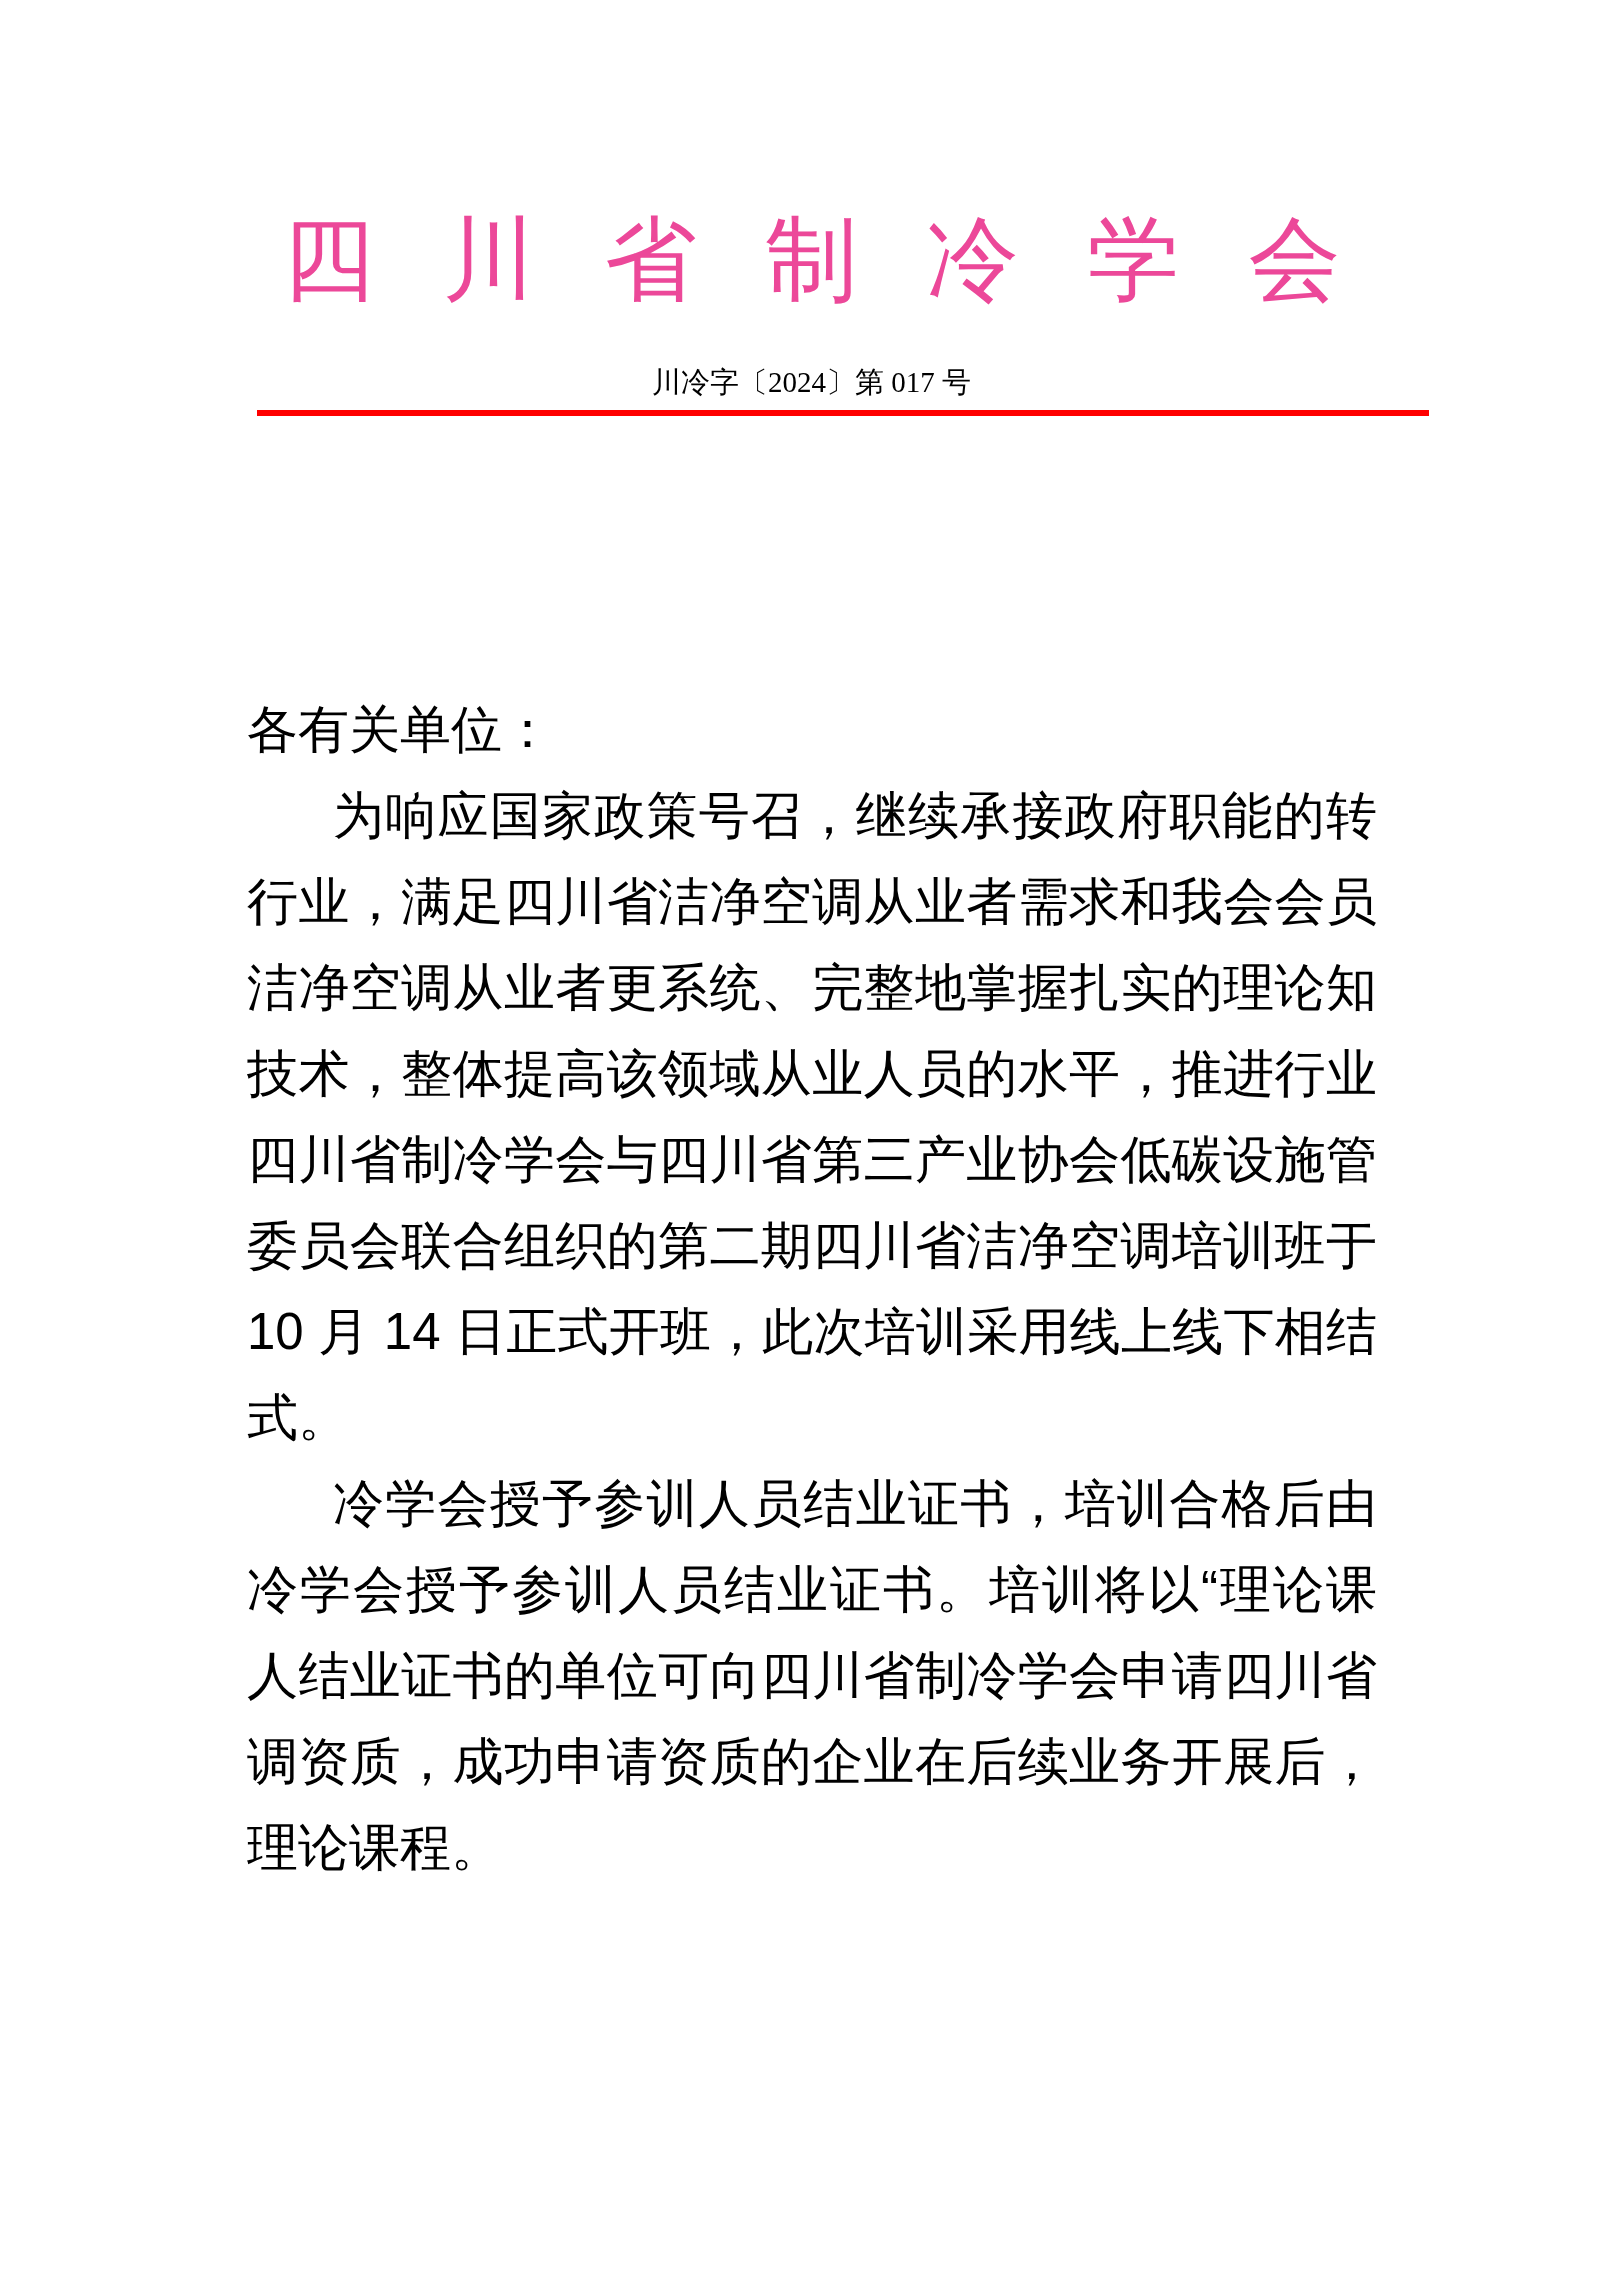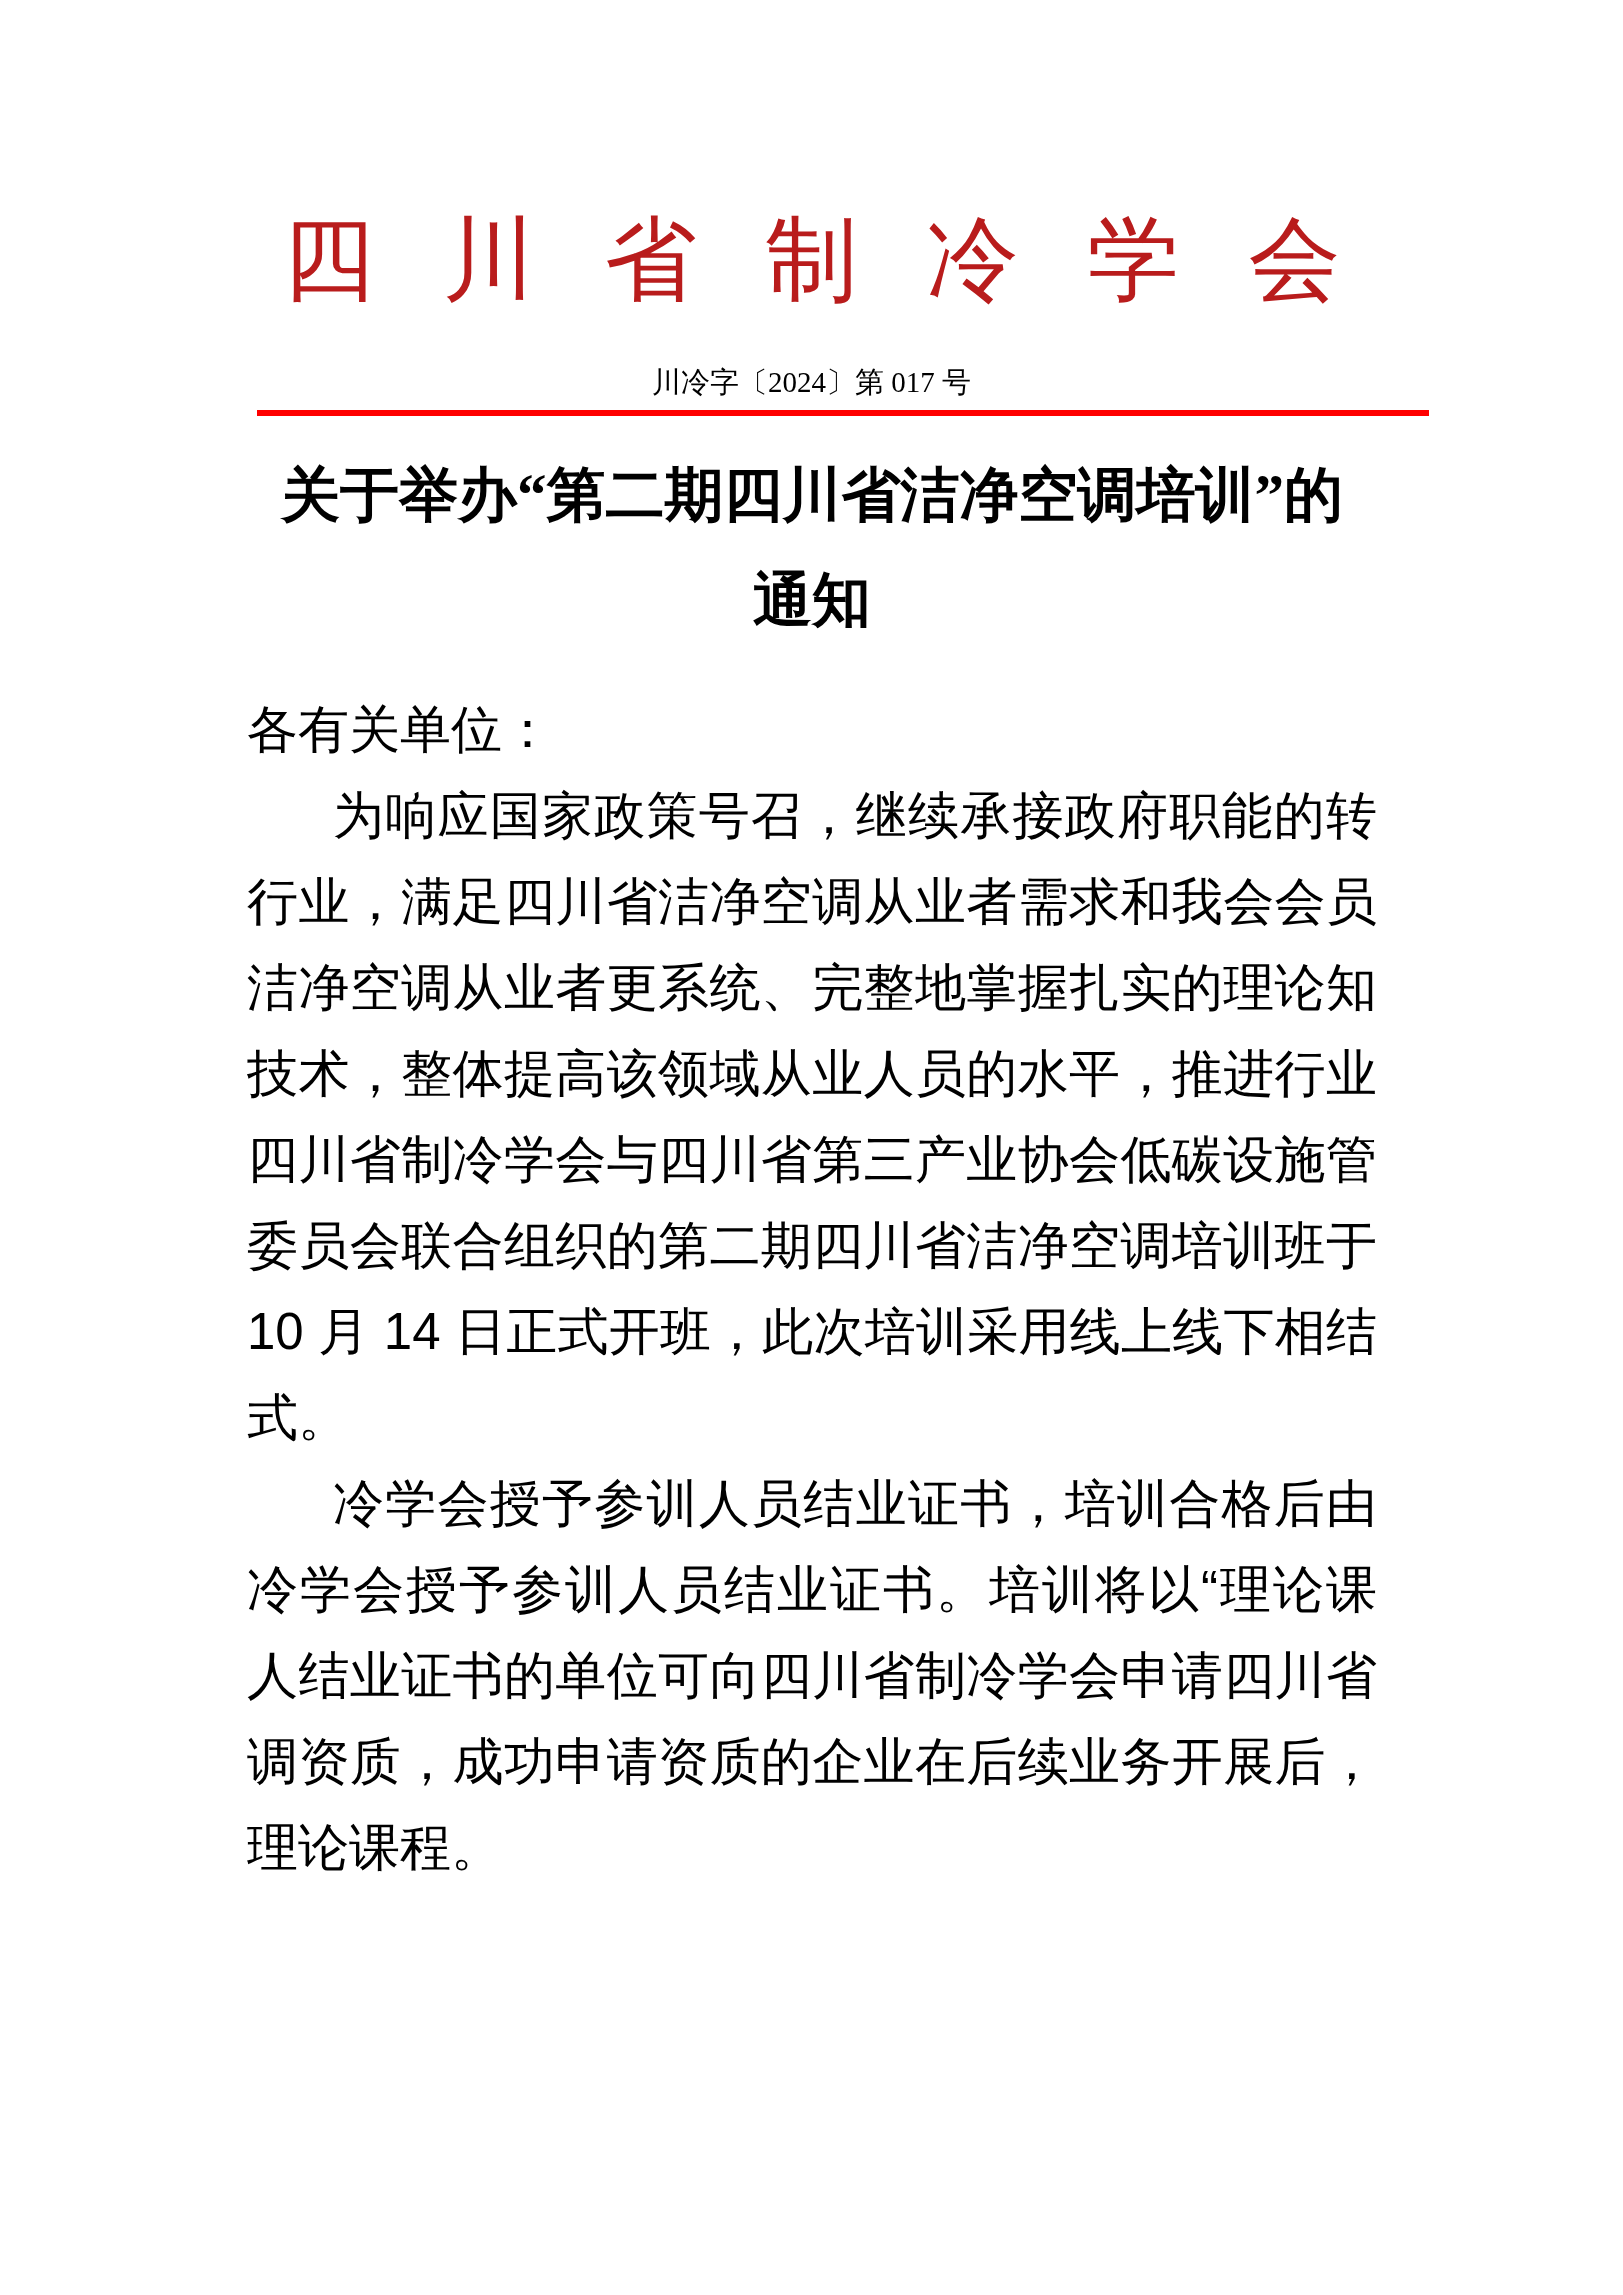--- a/index.html
+++ b/index.html
@@ -21,21 +21,21 @@
     position: absolute;
     top: 211px;
     left: 0;
     width: 1623px;
     text-align: center;
     font-size: 92px;
     line-height: 98px;
     letter-spacing: 69px;
     padding-left: 69px;
     box-sizing: border-box;
-    color: #b91c1c;
+    color: #ec4899;
     font-weight: normal;
     white-space: nowrap;
   }
   
   .doc-number {
     position: absolute;
     top: 364px;
     left: 0;
     width: 1623px;
     text-align: center;
@@ -99,24 +99,20 @@
 <body>
 
 <div class="page">
 
   <div class="org-name">四川省制冷学会</div>
 
   <div class="doc-number">川冷字〔2024〕第 017 号</div>
 
   <div class="red-line"></div>
 
-  <h1 class="doc-title">
-    <span class="tline">关于举办“第二期四川省洁净空调培训”的</span>
-    <span class="tline">通知</span>
-  </h1>
 
   <div class="body-text">
     <div class="bline left">各有关单位：</div>
     <div class="bline just indent">为响应国家政策号召，继续承接政府职能的转移，服务</div>
     <div class="bline just">行业，满足四川省洁净空调从业者需求和我会会员诉求，使</div>
     <div class="bline just">洁净空调从业者更系统、完整地掌握扎实的理论知识和实操</div>
     <div class="bline just">技术，整体提高该领域从业人员的水平，推进行业进步，由</div>
     <div class="bline just">四川省制冷学会与四川省第三产业协会低碳设施管理专业</div>
     <div class="bline just">委员会联合组织的第二期四川省洁净空调培训班于 2024 年</div>
     <div class="bline just">10 月 14 日正式开班，此次培训采用线上线下相结合授课模</div>

